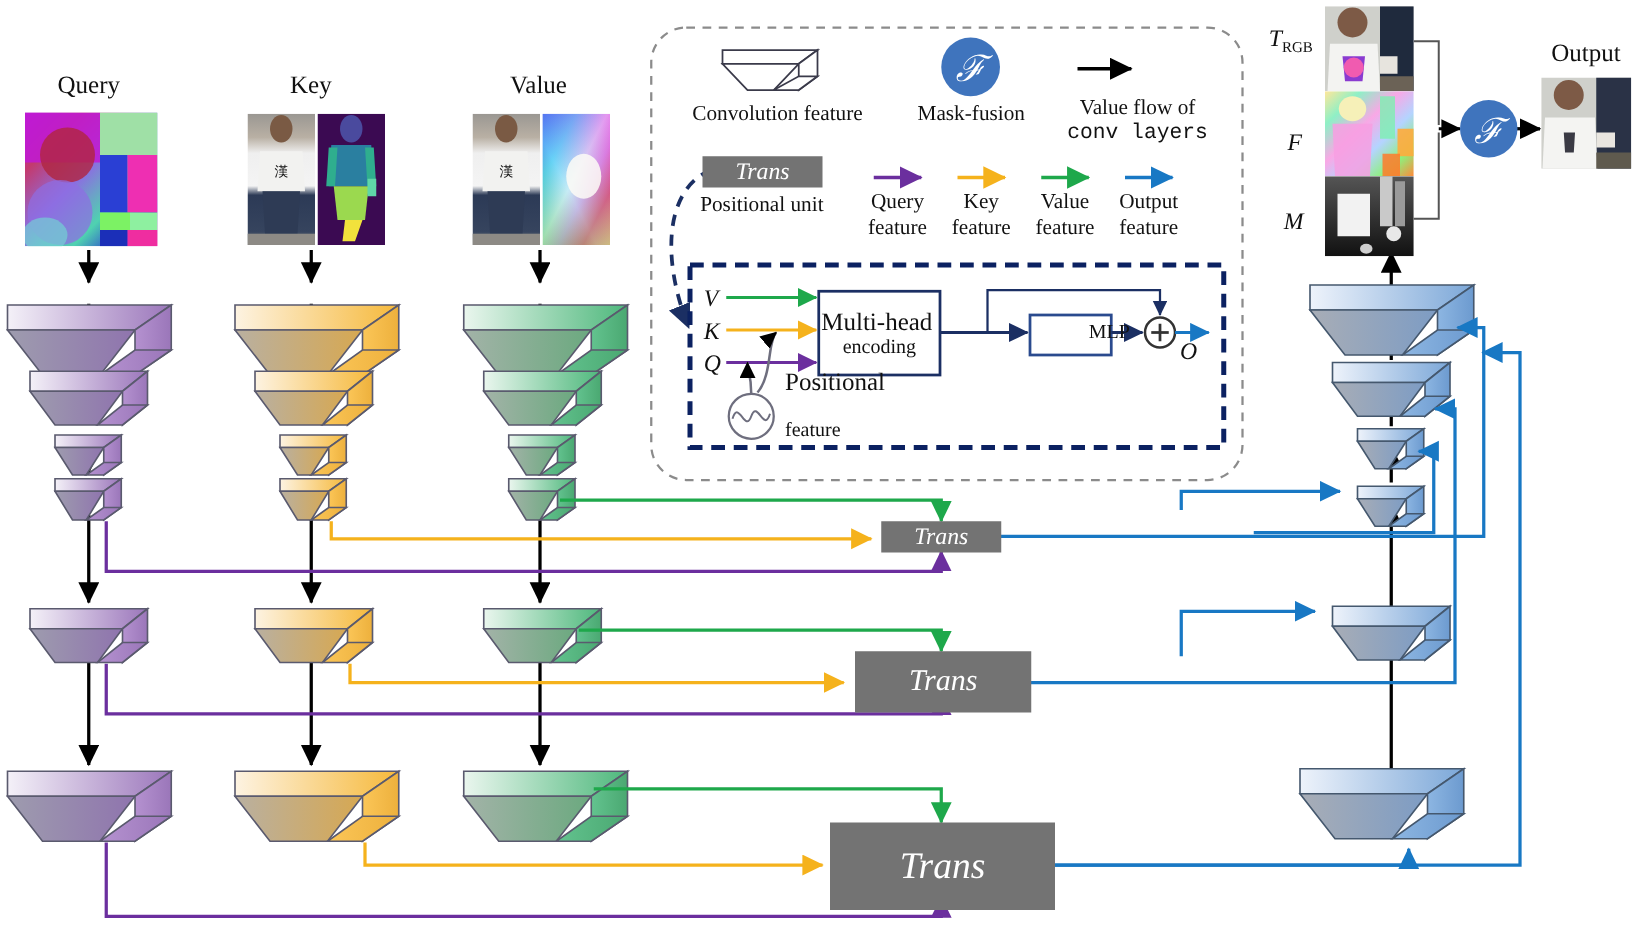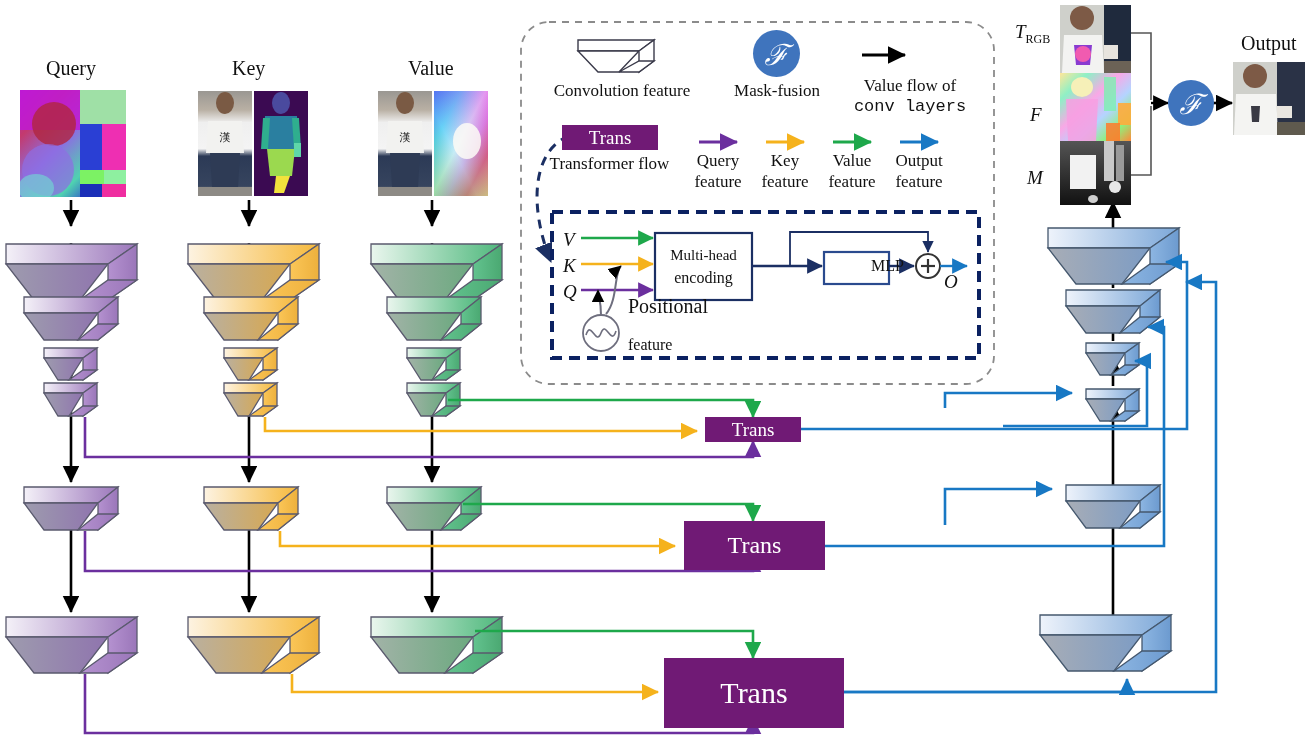--- a/index.html
+++ b/index.html
@@ -4,22 +4,22 @@
 <style>
   html,body{margin:0;padding:0;background:#ffffff;}
   body{width:1311px;height:746px;position:relative;overflow:hidden;
        font-family:"Liberation Serif","DejaVu Serif",serif;color:#111;}
   .stage{position:absolute;left:0;top:0;width:1311px;height:746px;}
   svg.layer{position:absolute;left:0;top:0;width:1311px;height:746px;overflow:visible;}
   .lbl{position:absolute;white-space:nowrap;line-height:1;}
   .col-title{font-size:20px;}
   .legend-txt{font-size:17px;text-align:center;}
   .mathlbl{font-style:italic;font-family:"Liberation Serif","DejaVu Serif",serif;}
-  .transbox{position:absolute;background:#701a75;color:#ffffff;
-            display:flex;align-items:center;justify-content:center;}
+  .transbox{position:absolute;background:#737373;color:#ffffff;
+            display:flex;align-items:center;justify-content:center;font-style:italic;}
   .imgbox{position:absolute;}
   .fcircle{position:absolute;border-radius:50%;background:#3f74bd;
            color:#fff;display:flex;align-items:center;justify-content:center;
            font-style:italic;font-family:"Liberation Serif","DejaVu Serif",serif;}
 </style>
 </head>
 <body>
 
 <div class="stage">
 
@@ -538,35 +538,35 @@
 <div class="lbl col-title" style="left:46px;top:58px;">Query</div>
 <div class="lbl col-title" style="left:232px;top:58px;">Key</div>
 <div class="lbl col-title" style="left:408px;top:58px;">Value</div>
 
 <div class="lbl legend-txt" style="left:534px;top:82px;width:176px;">Convolution feature</div>
 <div class="lbl legend-txt" style="left:716px;top:82px;width:122px;">Mask-fusion</div>
 <div class="lbl legend-txt" style="left:840px;top:77px;width:140px;">Value flow of</div>
 <div class="lbl legend-txt" style="left:840px;top:98px;width:140px;font-family:Liberation Mono, monospace;">conv layers</div>
 
 <div class="transbox" style="left:562px;top:125px;width:96px;height:25px;font-size:19px;">Trans</div>
-<div class="lbl legend-txt" style="left:537px;top:155px;width:145px;">Transformer flow</div>
+<div class="lbl legend-txt" style="left:537px;top:155px;width:145px;">Positional unit</div>
 
 <div class="lbl legend-txt" style="left:688px;top:152px;width:60px;">Query</div>
 <div class="lbl legend-txt" style="left:688px;top:173px;width:60px;">feature</div>
 <div class="lbl legend-txt" style="left:755px;top:152px;width:60px;">Key</div>
 <div class="lbl legend-txt" style="left:755px;top:173px;width:60px;">feature</div>
 <div class="lbl legend-txt" style="left:822px;top:152px;width:60px;">Value</div>
 <div class="lbl legend-txt" style="left:822px;top:173px;width:60px;">feature</div>
 <div class="lbl legend-txt" style="left:889px;top:152px;width:60px;">Output</div>
 <div class="lbl legend-txt" style="left:889px;top:173px;width:60px;">feature</div>
 
 <div class="lbl mathlbl" style="left:563px;top:230px;font-size:19px;">V</div>
 <div class="lbl mathlbl" style="left:563px;top:256px;font-size:19px;">K</div>
 <div class="lbl mathlbl" style="left:563px;top:282px;font-size:19px;">Q</div>
-<div class="lbl" style="left:657px;top:248px;width:93px;text-align:center;font-size:15px;">Multi-head</div>
+<div class="lbl" style="left:657px;top:248px;width:93px;font-size:20px;">Multi-head</div>
 <div class="lbl" style="left:657px;top:270px;width:93px;text-align:center;font-size:16px;">encoding</div>
 <div class="lbl" style="left:824px;top:258px;width:65px;text-align:center;font-size:16px;padding-left:31px;">MLP</div>
 <div class="lbl mathlbl" style="left:944px;top:272px;font-size:19px;">O</div>
 <div class="lbl" style="left:628px;top:296px;font-size:20px;">Positional</div>
 <div class="lbl" style="left:628px;top:337px;font-size:16px;">feature</div>
 
 <div class="lbl mathlbl" style="left:1015px;top:22px;font-size:19px;">
   <span>T</span><span style="font-size:12px;font-style:normal;vertical-align:sub;text-align:right;">RGB</span>
 </div>
 <div class="lbl mathlbl" style="left:1030px;top:105px;font-size:19px;">F</div>

